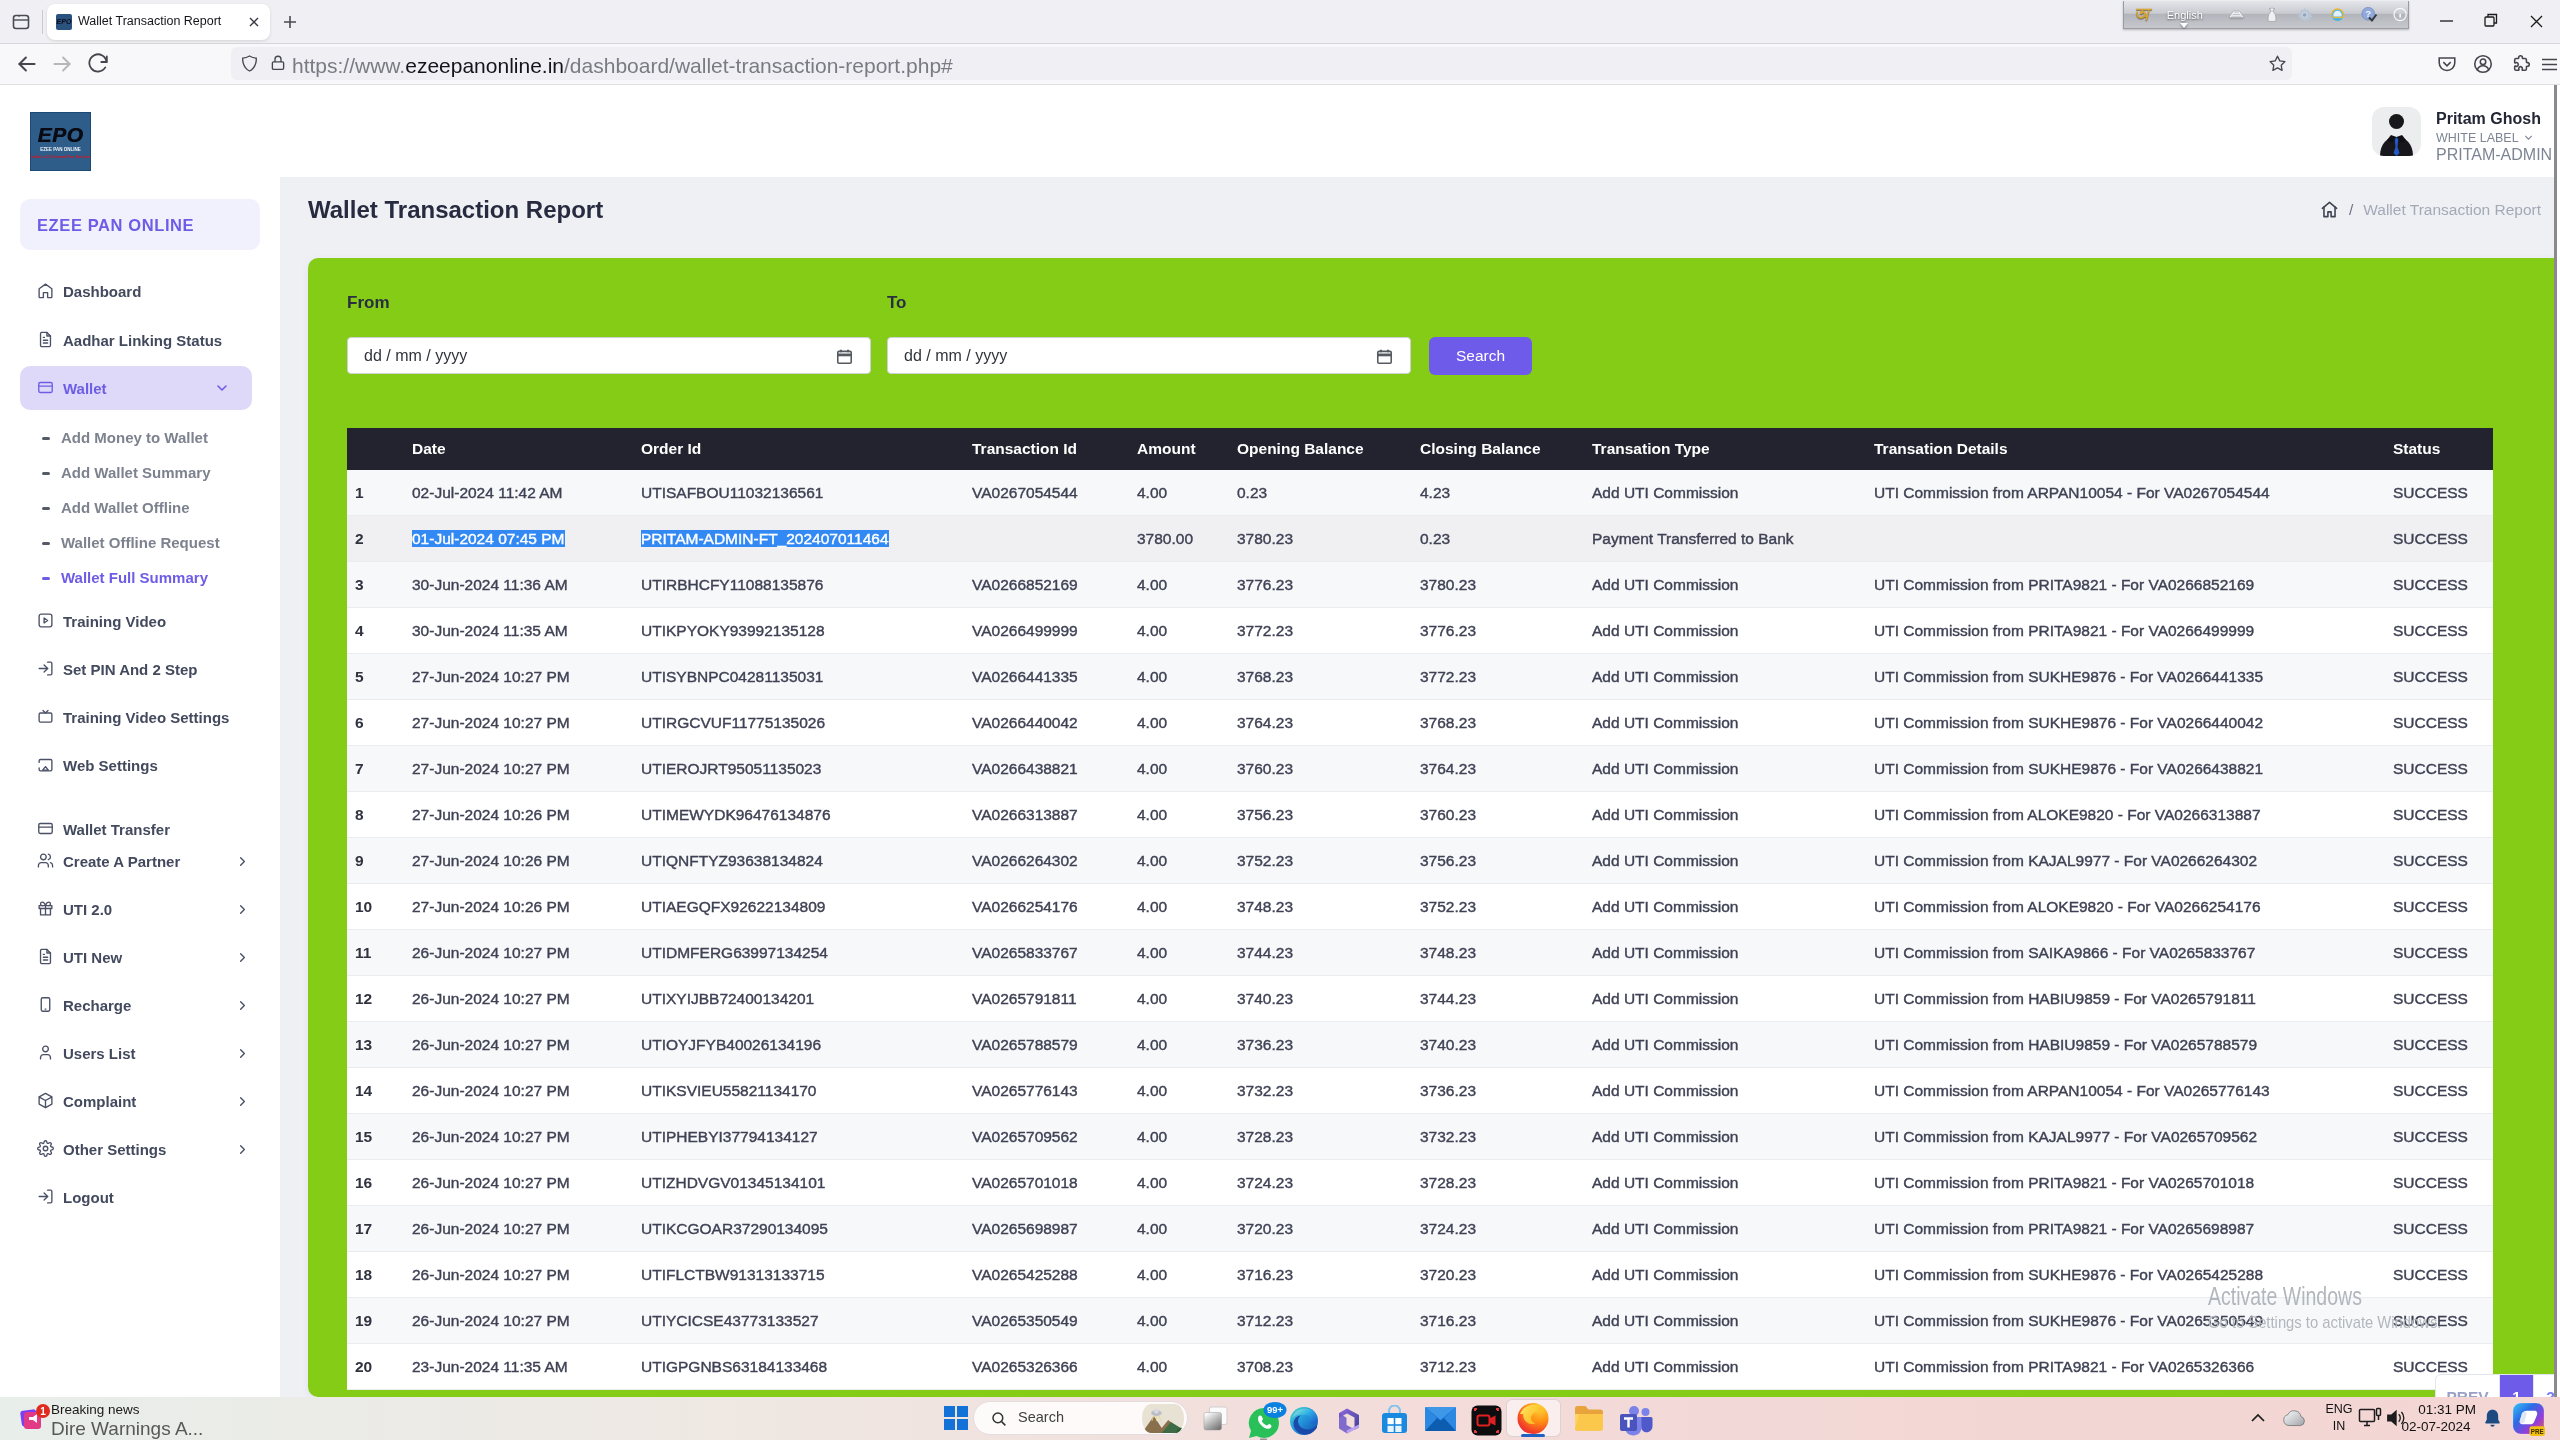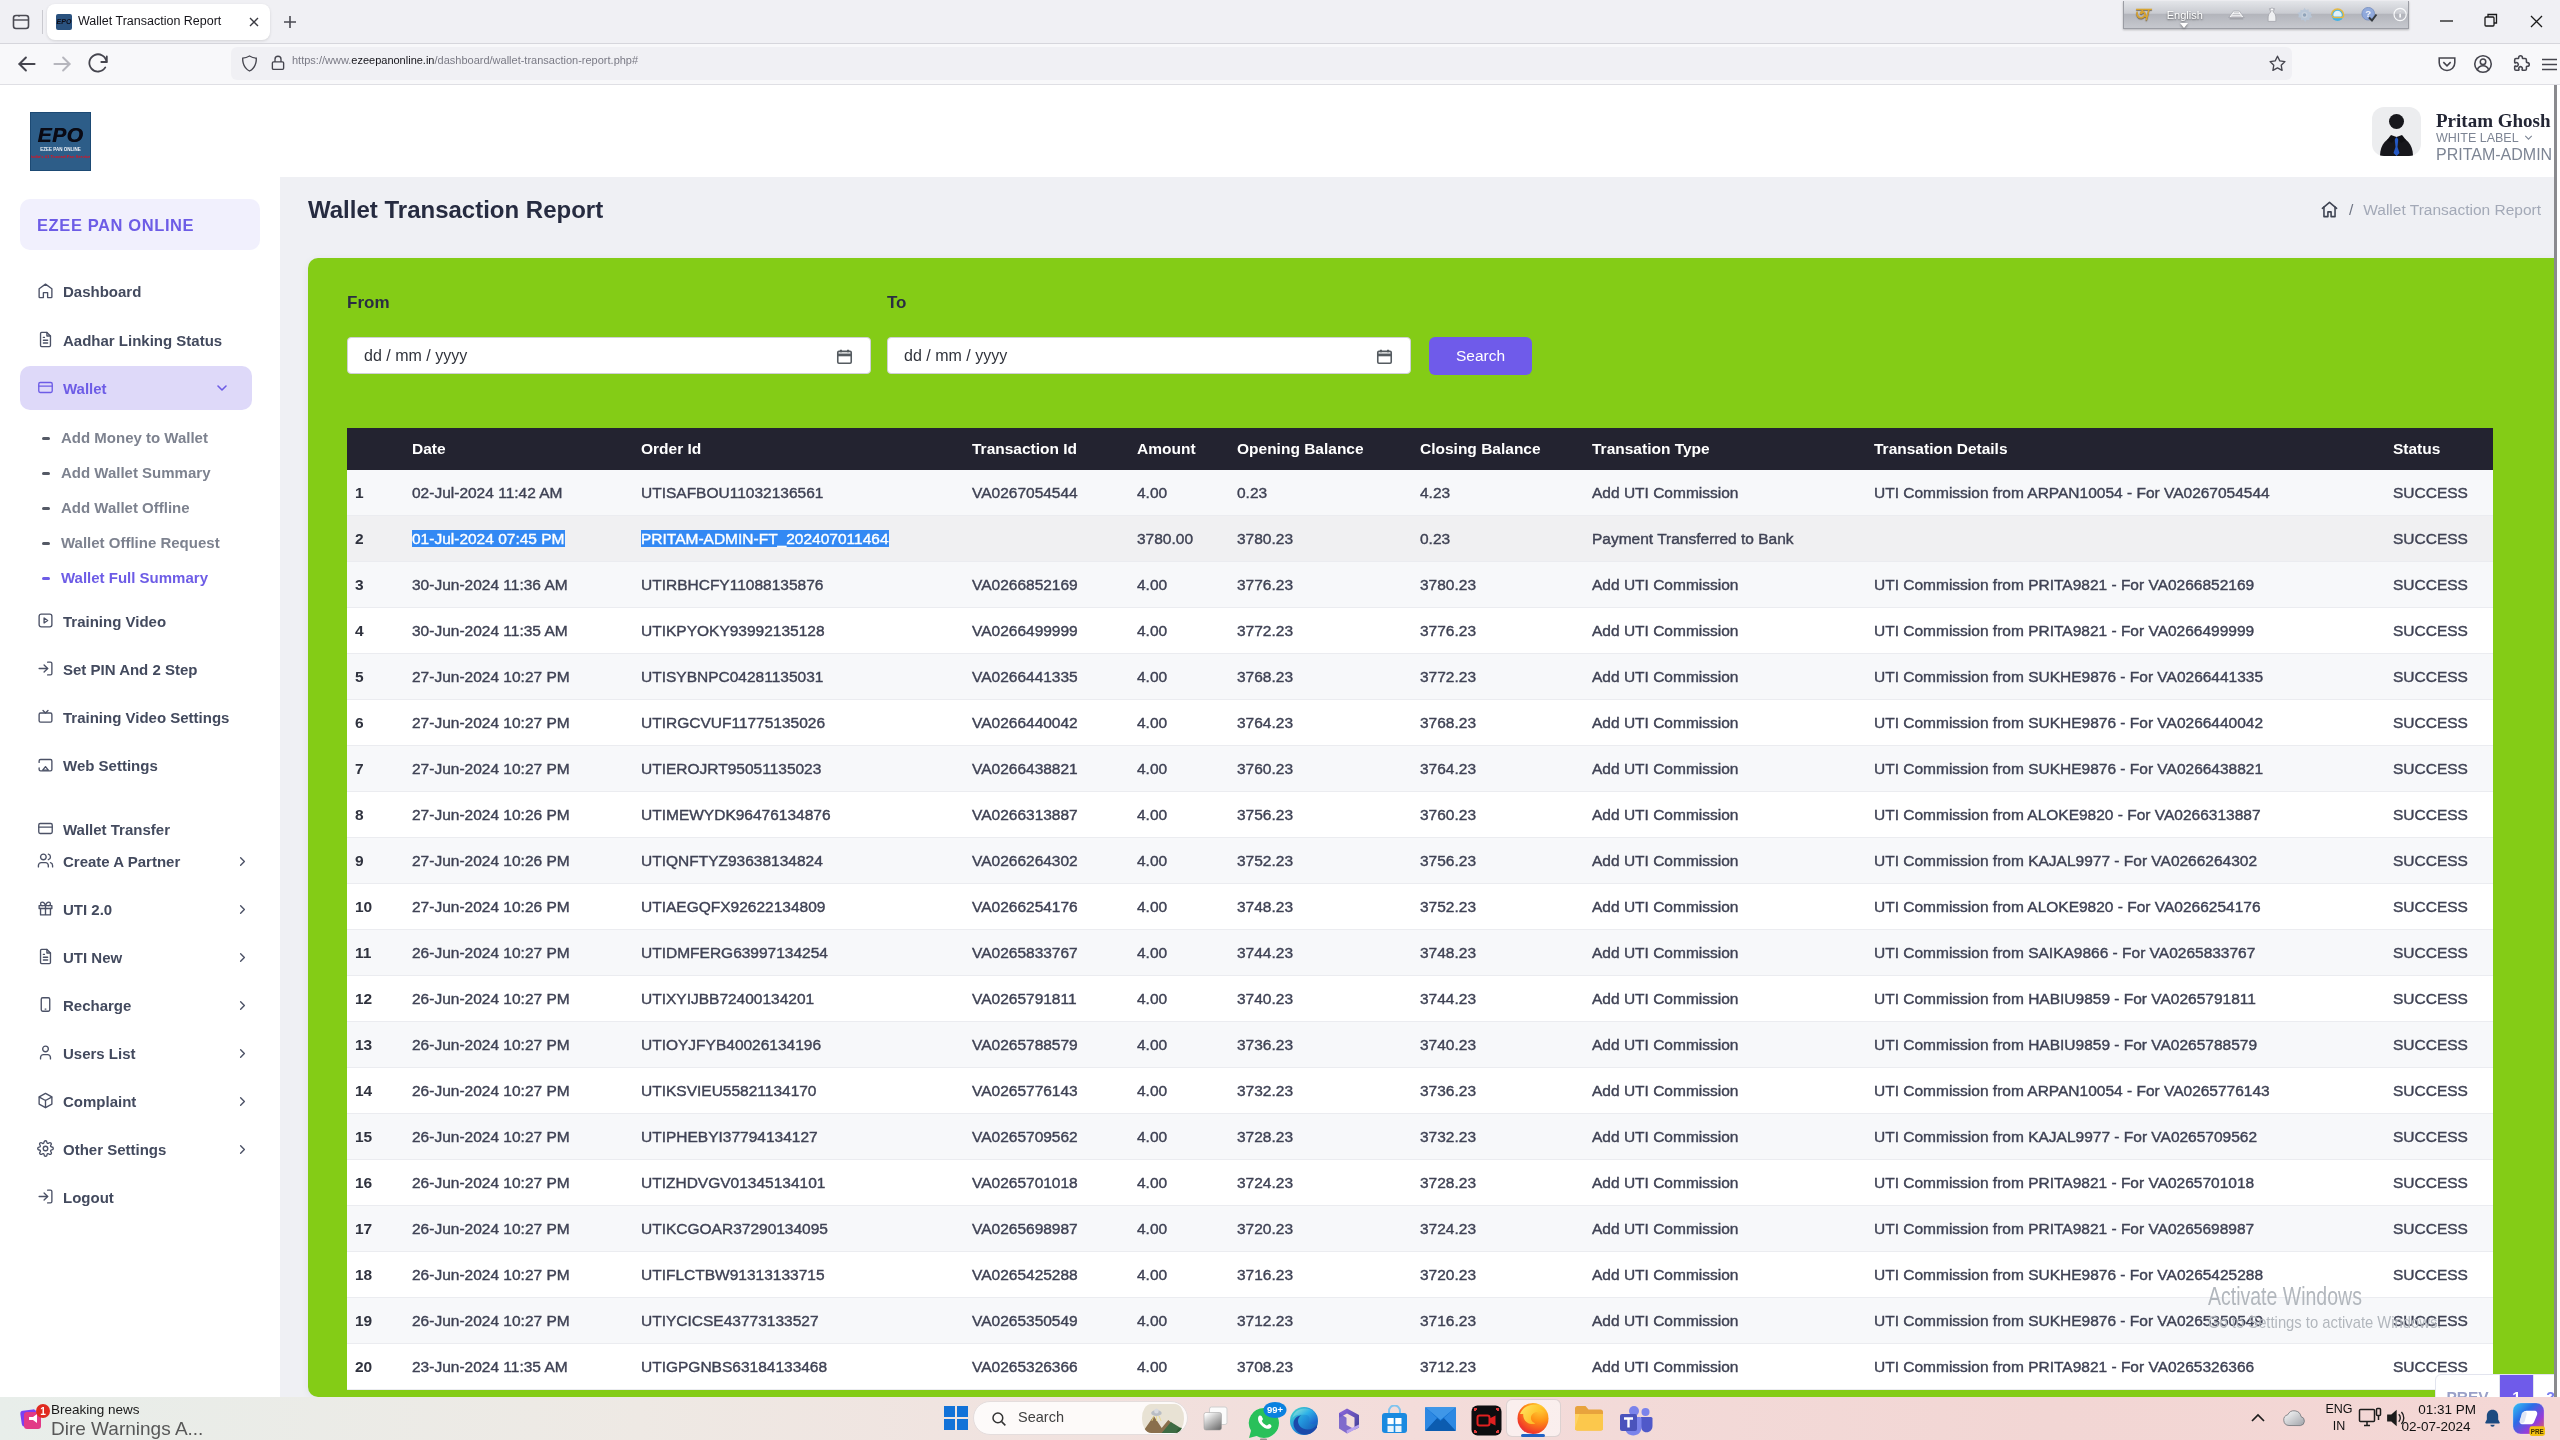--- a/index.html
+++ b/index.html
@@ -19,21 +19,21 @@
 .langbar { position:absolute; left:2123px; top:1px; width:286px; height:28px; background:linear-gradient(#e3e5e9 0%,#c9cbd1 45%,#b3b5bc 50%,#c6c8ce 100%); border:1px solid #9b9da4; border-top:none; box-shadow:0 1px 2px rgba(0,0,0,0.25); display:flex; align-items:center; }
 .langbar .bn { color:#d8a430; font-weight:bold; font-size:17px; text-shadow:0 1px 1px rgba(60,40,0,0.6); margin-left:10px; font-style:italic; }
 .langbar .en { color:#fff; font-size:13.5px; text-shadow:0 1px 2px rgba(0,0,0,0.55); margin-left:18px; }
 .langbar .tri { width:0; height:0; border-left:4px solid transparent; border-right:4px solid transparent; border-top:5px solid #fff; position:absolute; left:56px; top:22px; filter:drop-shadow(0 1px 1px rgba(0,0,0,0.4)); }
 .lbi { margin-left:16px; opacity:0.95; }
 .wctl { position:absolute; top:0; height:42px; display:flex; align-items:center; }
 
 .toolbar { position:absolute; top:44px; left:0; width:2560px; height:41px; background:#f8f8fa; border-bottom:1px solid #dfdfe4; }
 .navbtn { position:absolute; top:7px; }
 .urlbar { position:absolute; left:231px; top:3px; width:2061px; height:33px; background:#f0f0f4; border-radius:6px; }
-.urlbar .txt { position:absolute; left:61px; top:7px; font-size:11px; color:#7a7a85; white-space:nowrap; }
+.urlbar .txt { position:absolute; left:61px; top:7px; font-size:21px; color:#7a7a85; white-space:nowrap; }
 .urlbar .txt b { color:#15141a; font-weight:normal; }
 
 .page { position:absolute; top:85px; left:0; width:2560px; height:1312px; background:#fff; overflow:hidden; }
 .sidebar { position:absolute; left:0; top:0; width:280px; height:1312px; background:#fff; z-index:3; }
 .main { position:absolute; left:280px; top:0; width:2274px; height:1312px; background:#eff0f4; }
 .hdrband { position:absolute; left:0; top:0; width:2274px; height:92px; background:#fff; }
 .scrollline { position:absolute; left:2554px; top:0; width:6px; height:1312px; background:#fff; z-index:5; }
 .scrollline .thumb { position:absolute; left:0; top:0; width:2.5px; height:1312px; background:#8a8a8e; }
 
 .logo { position:absolute; left:30px; top:27px; width:61px; height:59px; background:#2d5d88; border:1.5px solid #1d4a74; display:flex; flex-direction:column; align-items:center; justify-content:center; overflow:hidden; }
@@ -47,21 +47,21 @@
 .mi .mlb { position:absolute; left:43px; top:14px; font-size:15px; font-weight:bold; color:#434a5e; white-space:nowrap; }
 .mi .arr { position:absolute; right:10px; top:15px; }
 .wpill { position:absolute; left:20px; top:281px; width:232px; height:44px; background:#ded9f9; border-radius:10px; }
 .wpill .mic { position:absolute; left:17px; top:13px; }
 .wpill .mlb { position:absolute; left:43px; top:14px; font-size:15px; font-weight:bold; white-space:nowrap; }
 .wpill .arr { position:absolute; top:14px; }
 .smi { position:absolute; left:0; width:280px; height:38px; font-size:15px; font-weight:bold; padding-left:61px; line-height:38px; white-space:nowrap; }
 .smi .dash { position:absolute; left:42px; top:18px; width:8px; height:2.5px; border-radius:2px; }
 
 .avatar { position:absolute; left:2092px; top:22px; width:49px; height:49px; border-radius:12px; background:#ecedef; overflow:hidden; }
-.uname { position:absolute; left:2156px; top:25px; font-size:19px; font-weight:bold; color:#232635;font-family:Liberation Serif, serif; }
+.uname { position:absolute; left:2156px; top:25px; font-size:16px; font-weight:bold; color:#232635; }
 .urole { position:absolute; left:2156px; top:46px; font-size:12.5px; color:#7d8594; }
 .uadmin { position:absolute; left:2156px; top:61px; font-size:16px; color:#7d8594; }
 .h1 { position:absolute; left:28px; top:111px; font-size:24px; font-weight:bold; color:#262b40; }
 .crumb { position:absolute; top:115px; right:13px; font-size:15.5px; color:#a3a9b7; display:flex; align-items:center; gap:10px; }
 
 .card { position:absolute; left:28px; top:173px; width:2544px; height:1139px; background:#84cc16; border-radius:10px; box-shadow:0 2px 8px rgba(40,40,80,0.06); }
 .flabel { position:absolute; top:35px; font-size:17px; font-weight:bold; color:#2a2e42; }
 .dinput { position:absolute; top:79px; width:524px; height:37px; border:1px solid #cfcfd6; border-radius:4px; background:#fff; }
 .dinput .ph { position:absolute; left:16px; top:9px; font-size:16px; color:#31343c; }
 .dinput .cal { position:absolute; right:16px; top:9px; }

